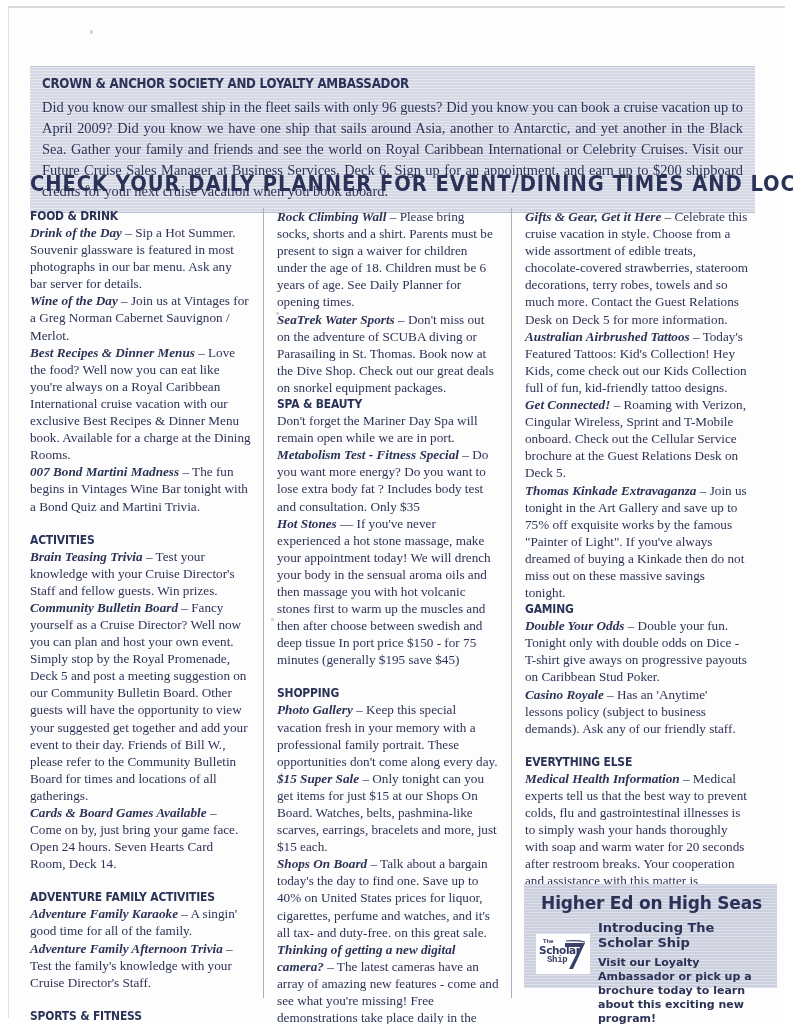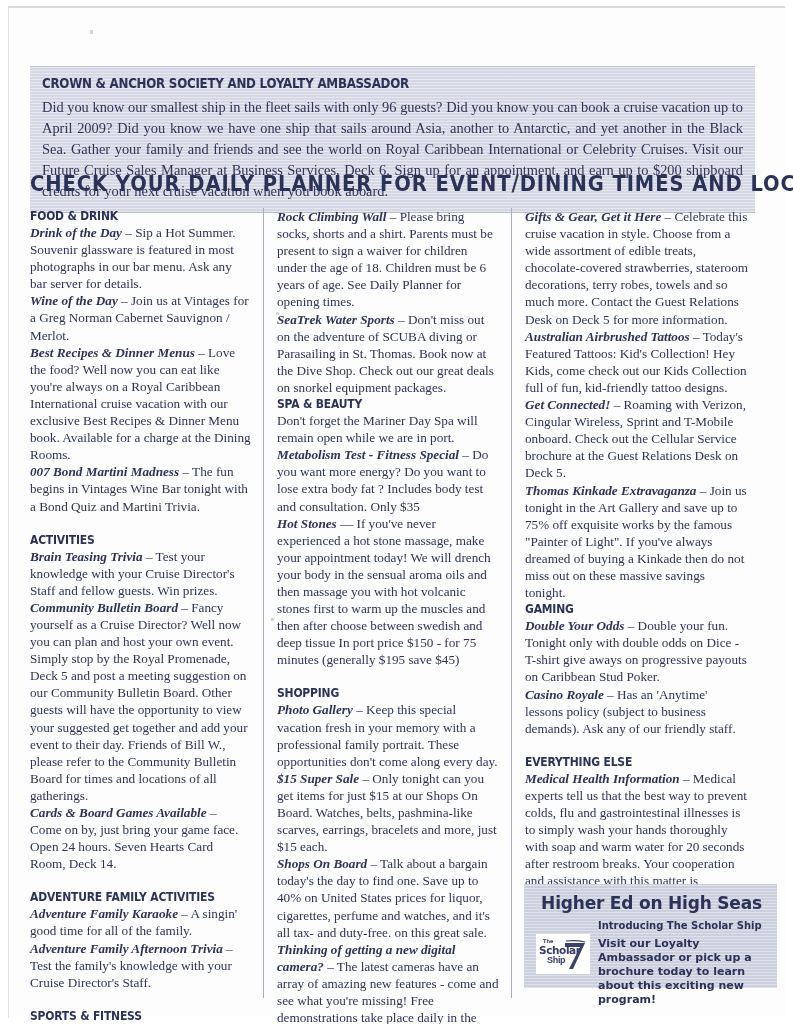--- a/index.html
+++ b/index.html
@@ -178,34 +178,34 @@
     font-size: 5px; font-weight: 700; color: #3a4168;
   }
   #scholar-logo .lg-scholar {
     position: absolute; left: 3px; top: 10px;
     font-family: "DejaVu Sans", sans-serif;
     font-size: 10.5px; font-weight: 700; color: #343b63;
     letter-spacing: -0.4px;
   }
   #scholar-logo .lg-ship {
     position: absolute; left: 11px; top: 21px;
-    font-family: Liberation Sans, sans-serif;
+    font-family: Liberation Mono, monospace;
     font-size: 9px; font-weight: 700; color: #343b63;
     letter-spacing: -0.3px;
   }
   #scholar-logo .lg-mark {
     position: absolute; right: 3px; top: 5px;
     width: 24px; height: 31px;
     color: #3b4269;
   }
   #promo-text { flex: 1 1 auto; }
   #promo-sub {
     font-family: "DejaVu Sans", sans-serif;
     font-weight: 700;
-    font-size: 10px;
+    font-size: 13px;
     color: #2b3257;
     margin: 0 0 6px 0;
   }
   #promo-para {
     font-family: "DejaVu Sans", sans-serif;
     font-weight: 700;
     font-size: 11px;
     line-height: 14px;
     color: #2b3257;
     margin: 0;

